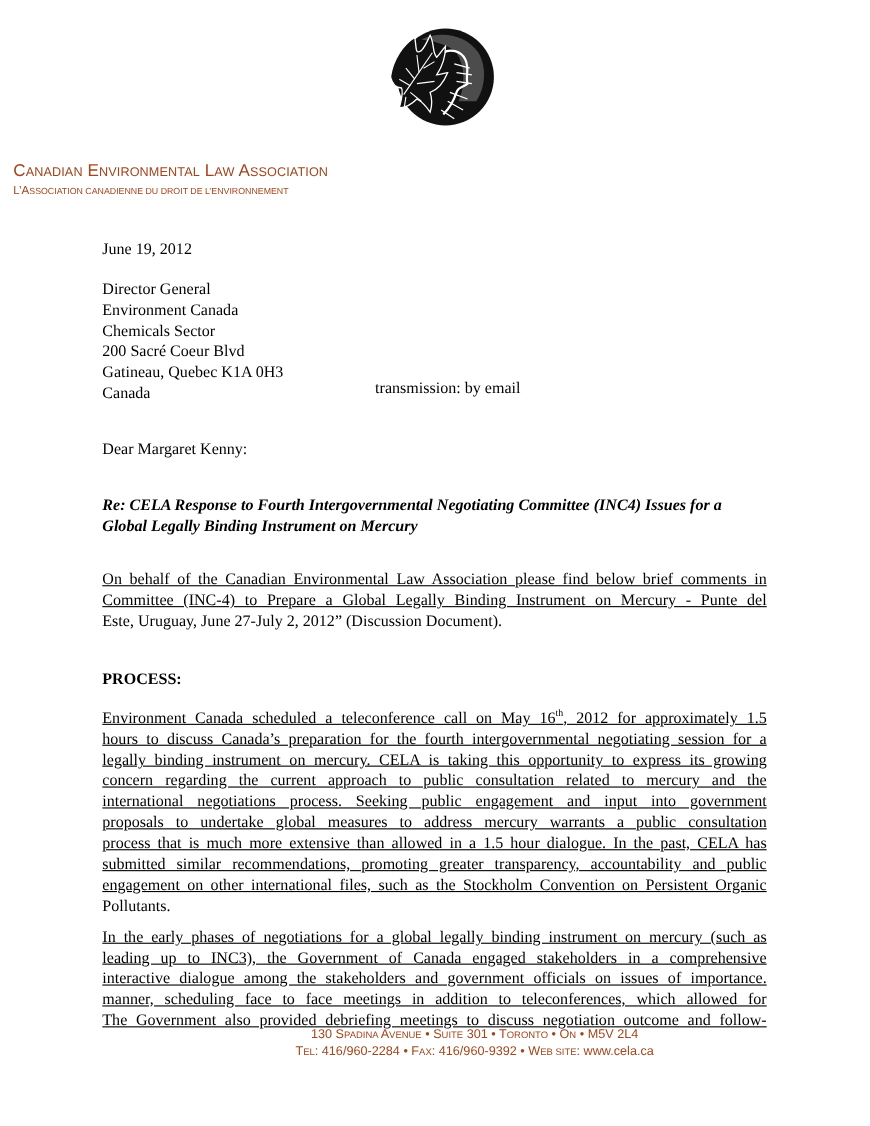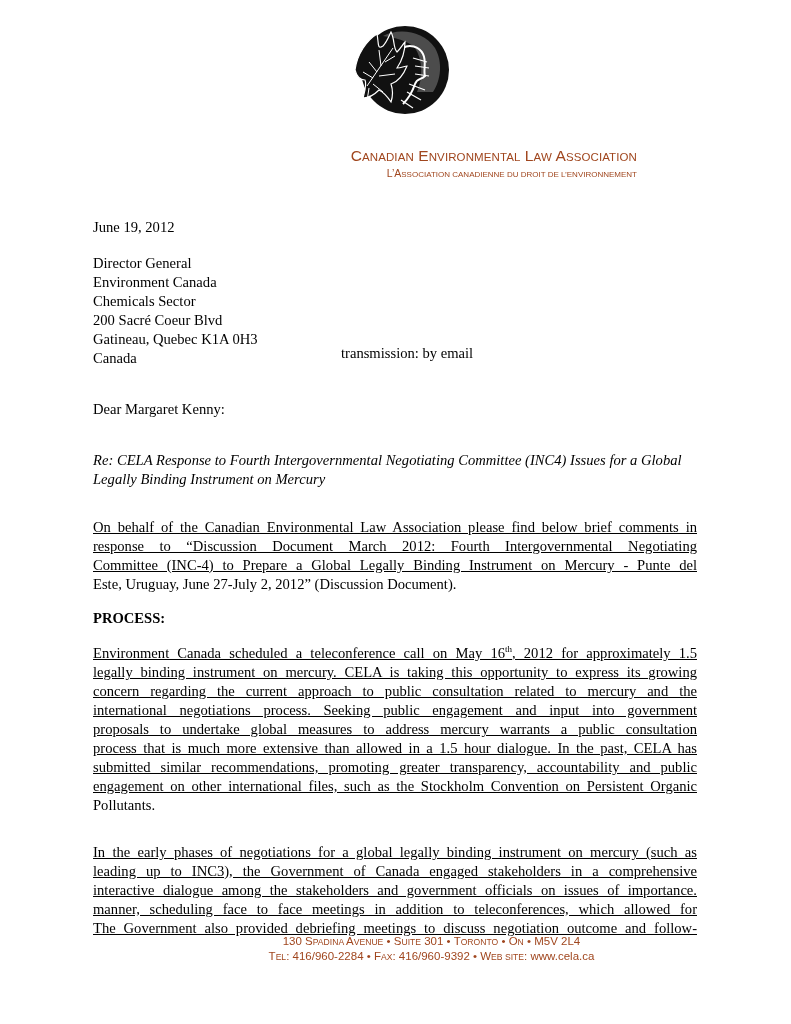--- a/index.html
+++ b/index.html
@@ -1,30 +1,30 @@
 <!DOCTYPE html>
 <html><head>
 <meta charset="utf-8">
 <style>
   html, body { margin: 0; padding: 0; background: #ffffff; }
   body { width: 791px; height: 1024px; position: relative; overflow: hidden;
          font-family: "Liberation Serif", serif; color: #000; }
   .logo { position: absolute; left: 343px; top: 18px; width: 112px; height: 108px; }
-  .org { position: absolute; left: 0; width: 637px; text-align: right;
+  .org { position: absolute; left: 12px; width: 637px; text-align: left;
          font-family: "Liberation Sans", sans-serif; color: #A0461E; }
   .org-en { top: 147px; font-size: 15.5px; letter-spacing: 0.1px; }
   .org-en .sc { font-size: 11.5px; }
   .org-fr { top: 167px; font-size: 10.5px; }
   .org-fr .sc { font-size: 8px; }
   .txt { position: absolute; left: 93px; font-size: 14.6px; line-height: 19px; }
   .date { top: 218px; }
   .addr { top: 254px; }
   .transmission { position: absolute; left: 341px; top: 344px; font-size: 14.6px; line-height: 19px; }
   .salutation { top: 400px; }
-  .re { top: 451px; width: 606px; font-weight: normal; font-style: italic; }
+  .re { top: 451px; width: 606px; font-weight: bold; font-style: italic; }
   .para { width: 604px; text-align: justify; }
   .p1 { top: 518px; }
   .heading { top: 609px; font-weight: bold; }
   .p2 { top: 644px; }
   .p3 { top: 843px; }
   .justify-line { display: block; text-align: justify; text-align-last: justify; text-decoration: underline; }
   .last-line { display: block; text-align: left; }
   sup { font-size: 9px; line-height: 0; }
   .footer { position: absolute; left: 0; width: 791px; text-align: center;
             font-family: "Liberation Sans", sans-serif; color: #A0461E; font-size: 11.5px; padding-left: 36px; }
@@ -81,29 +81,29 @@
   <div>Canada</div>
 </div>
 <div class="transmission">transmission: by email</div>
 
 <div class="txt salutation">Dear Margaret Kenny:</div>
 
 <div class="txt re">Re: CELA Response to Fourth Intergovernmental Negotiating Committee (INC4) Issues for a Global Legally Binding Instrument on Mercury</div>
 
 <div class="txt para p1">
   <span class="justify-line">On behalf of the Canadian Environmental Law Association please find below brief comments in</span>
-  <span class="justify-line">response to “Discussion Document March 2012: Fourth Intergovernmental Negotiating</span>
   <span class="justify-line">Committee (INC-4) to Prepare a Global Legally Binding  Instrument on Mercury -  Punte del</span>
   <span class="last-line">Este, Uruguay, June 27-July 2, 2012” (Discussion Document).</span>
 </div>
 
 <div class="txt heading">PROCESS:</div>
 
 <div class="txt para p2">
   <span class="justify-line"><span>Environment Canada scheduled a teleconference call on May 16</span><sup>th</sup><span>, 2012 for approximately 1.5</span></span>
+  <span class="justify-line">hours to discuss Canada’s preparation for the fourth intergovernmental negotiating session for a</span>
   <span class="justify-line">legally binding instrument on mercury.  CELA is taking this opportunity to express its growing</span>
   <span class="justify-line">concern regarding the current approach to public consultation related to mercury and the</span>
   <span class="justify-line">international negotiations process.  Seeking public engagement and input into government</span>
   <span class="justify-line">proposals to undertake global measures to address mercury warrants a public consultation</span>
   <span class="justify-line">process that is much more extensive than allowed in a 1.5 hour dialogue.  In the past, CELA has</span>
   <span class="justify-line">submitted similar recommendations, promoting greater transparency, accountability and public</span>
   <span class="justify-line">engagement on other international files, such as the Stockholm Convention on Persistent Organic</span>
   <span class="last-line">Pollutants.</span>
 </div>
 

